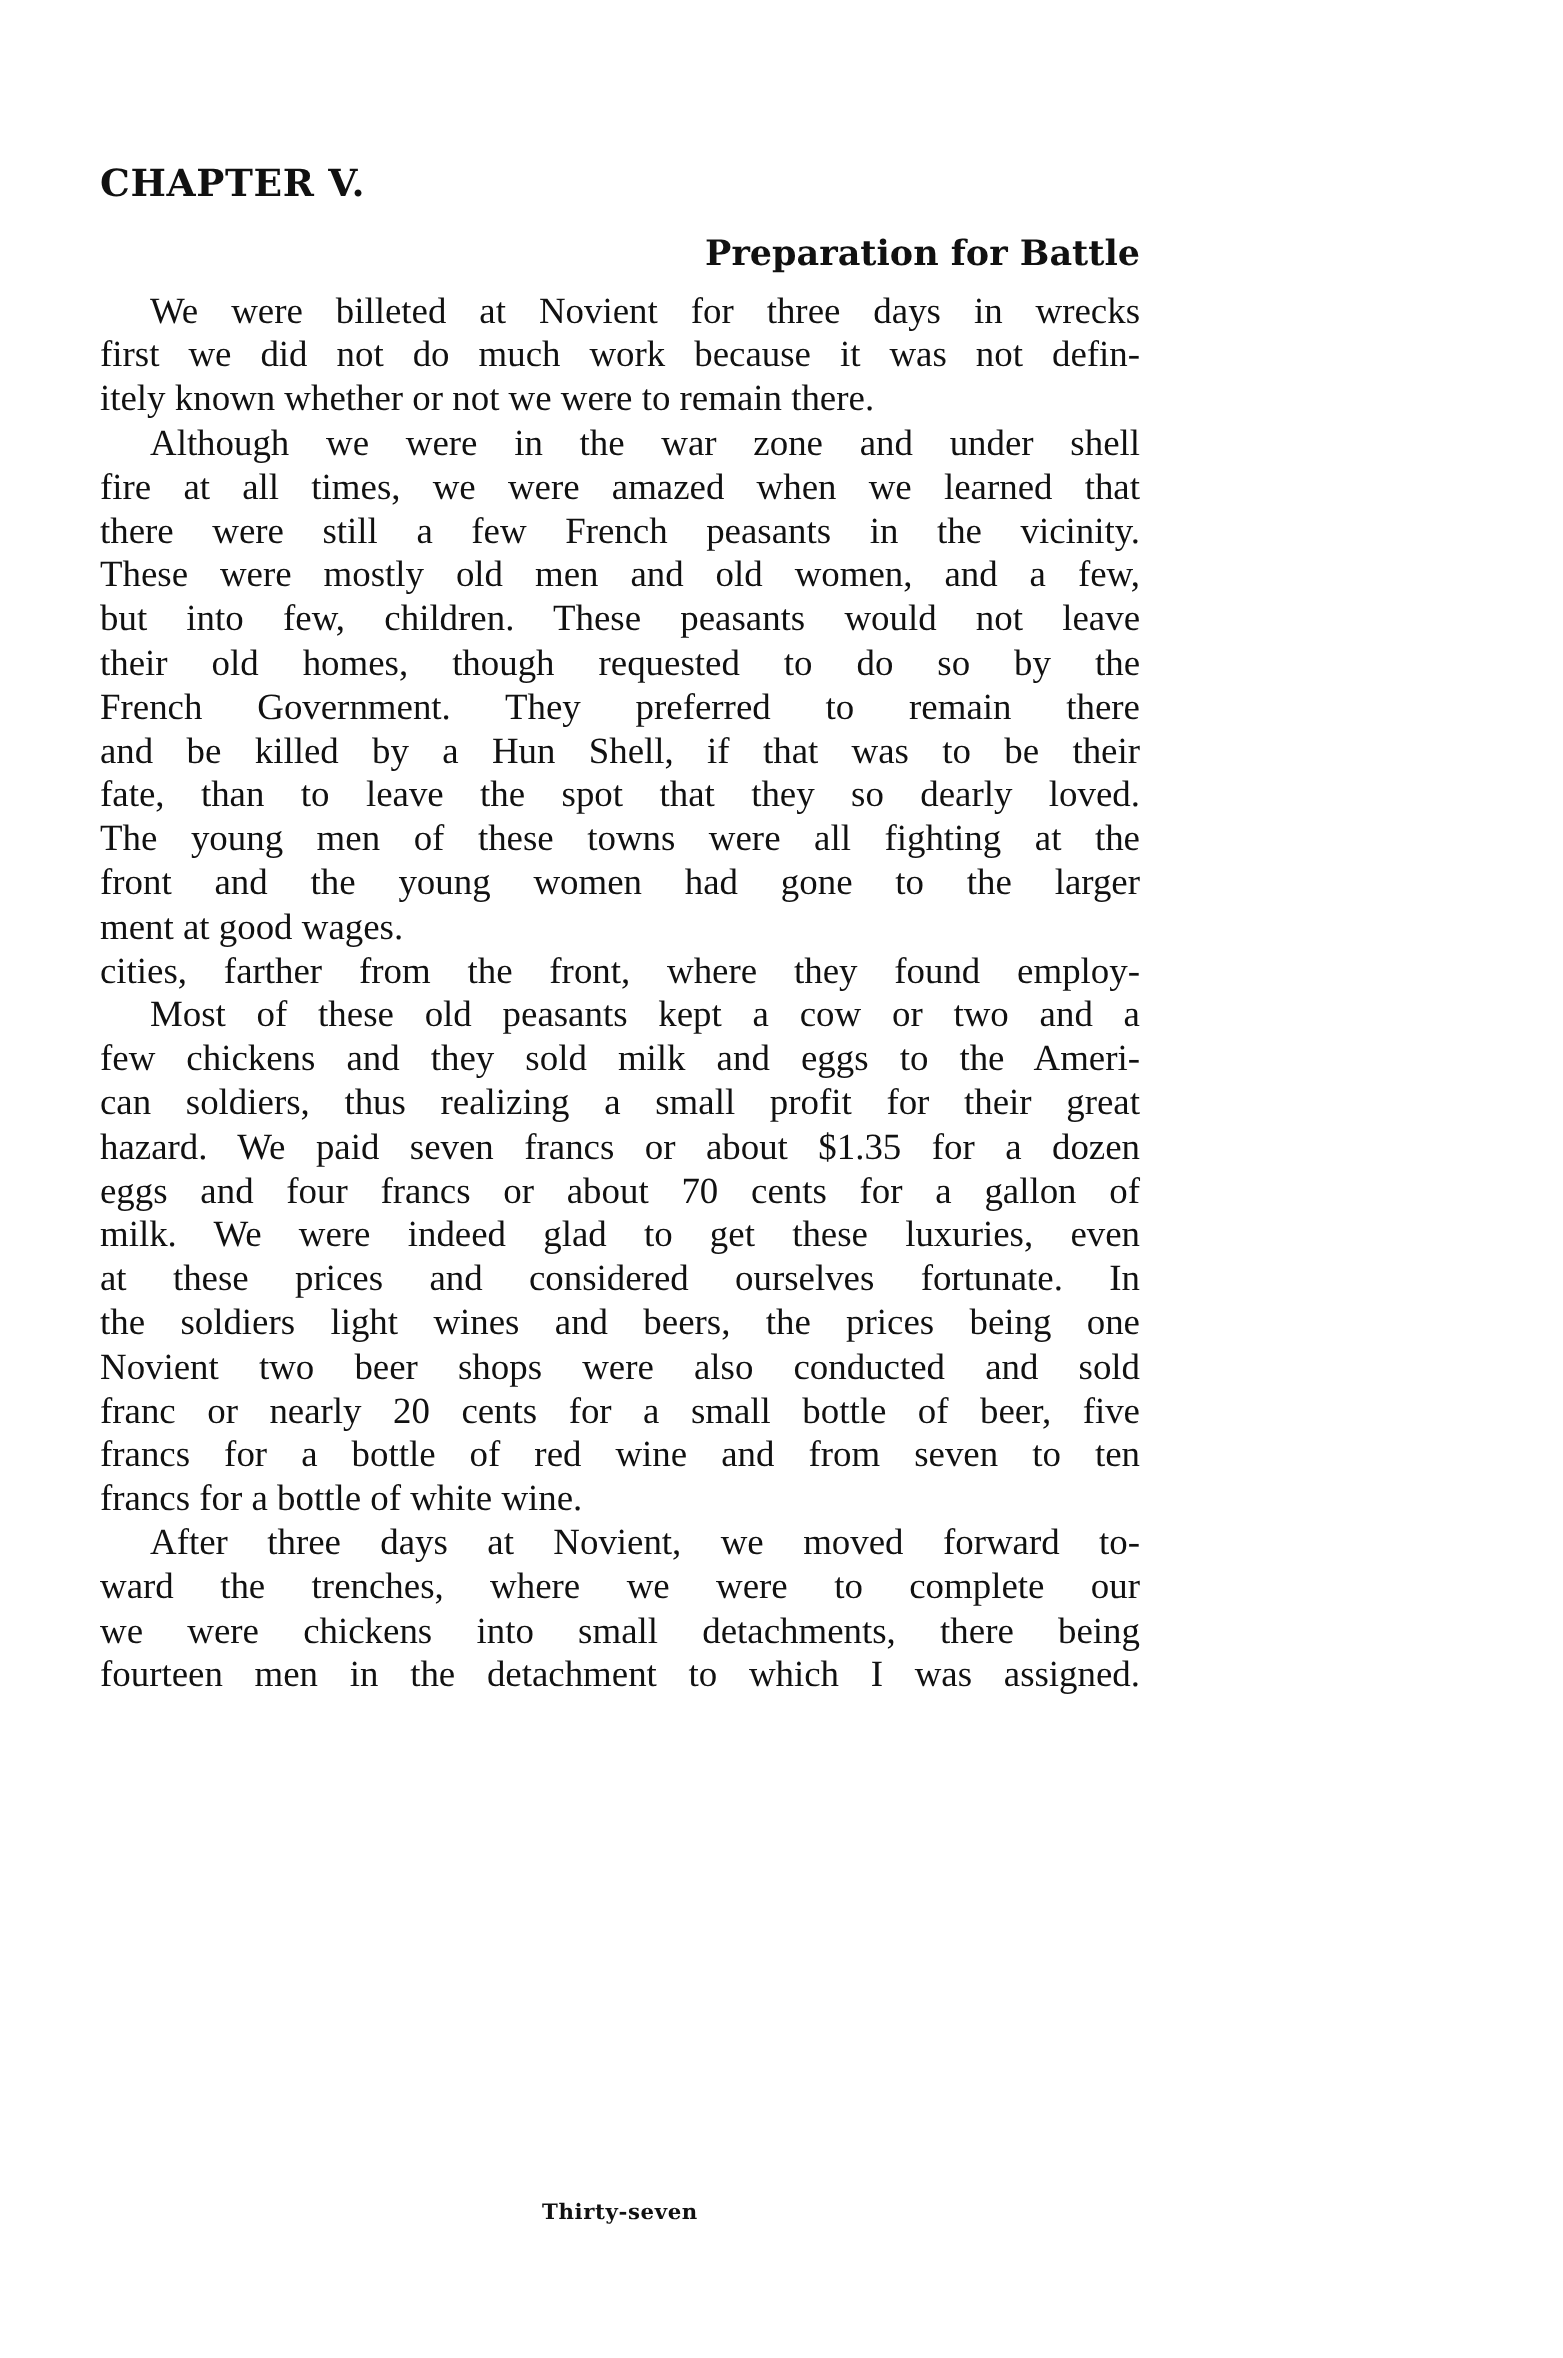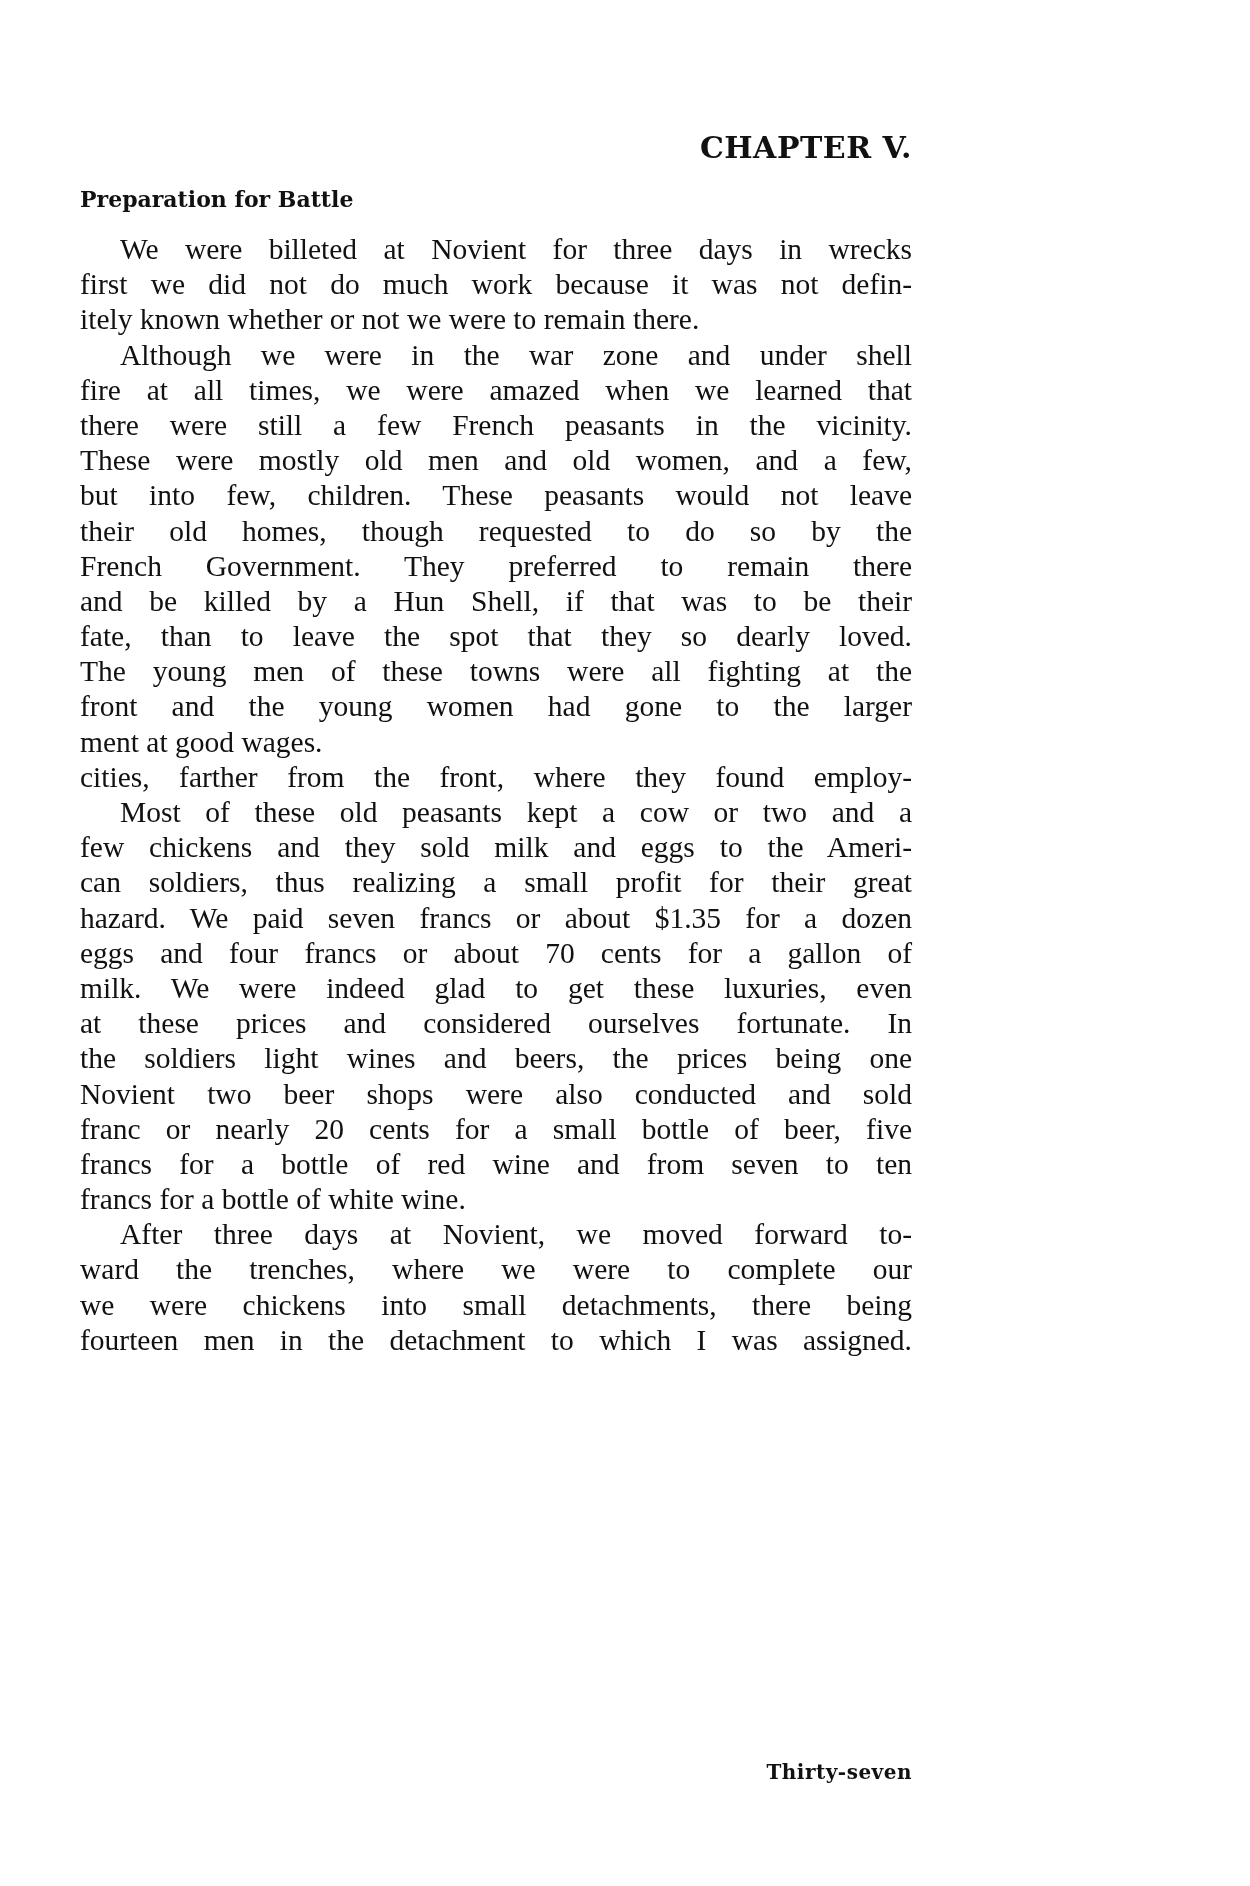--- a/index.html
+++ b/index.html
@@ -14,34 +14,34 @@
       position: absolute;
       left: 80px;
       top: 0;
       width: 832px;
       height: 1886px;
     }
     .chapter-title {
       position: absolute;
       left: 0; right: 0;
       top: 130px;
-      text-align: right;
+      text-align: left;
       font-family: "DejaVu Serif", serif;
       font-weight: bold;
       font-size: 30px;
       letter-spacing: 0.5px;
     }
     .chapter-subtitle {
       position: absolute;
       left: 0; right: 0;
       top: 186px;
-      text-align: left;
+      text-align: right;
       font-family: "DejaVu Serif", serif;
       font-weight: bold;
-      font-size: 22px;
+      font-size: 28px;
     }
     .body-text {
       position: absolute;
       left: 0;
       top: 232px;
       width: 832px;
       font-family: "Liberation Serif", serif;
       font-size: 29.5px;
       line-height: 35.2px;
     }
@@ -51,24 +51,24 @@
       text-align: justify;
       text-align-last: justify;
       height: 35.2px;
     }
     .line.indent { padding-left: 40px; }
     .line.last { text-align-last: left; }
     .page-number {
       position: absolute;
       left: 0; right: 0;
       top: 1760px;
-      text-align: right;
+      text-align: center;
       font-family: "DejaVu Serif", serif;
       font-weight: bold;
-      font-size: 20px;
+      font-size: 17px;
       letter-spacing: 0.5px;
     }
   </style>
 </head>
 <body>
 
 <div class="page">
   <div class="chapter-title">CHAPTER V.</div>
   <div class="chapter-subtitle">Preparation for Battle</div>
 

